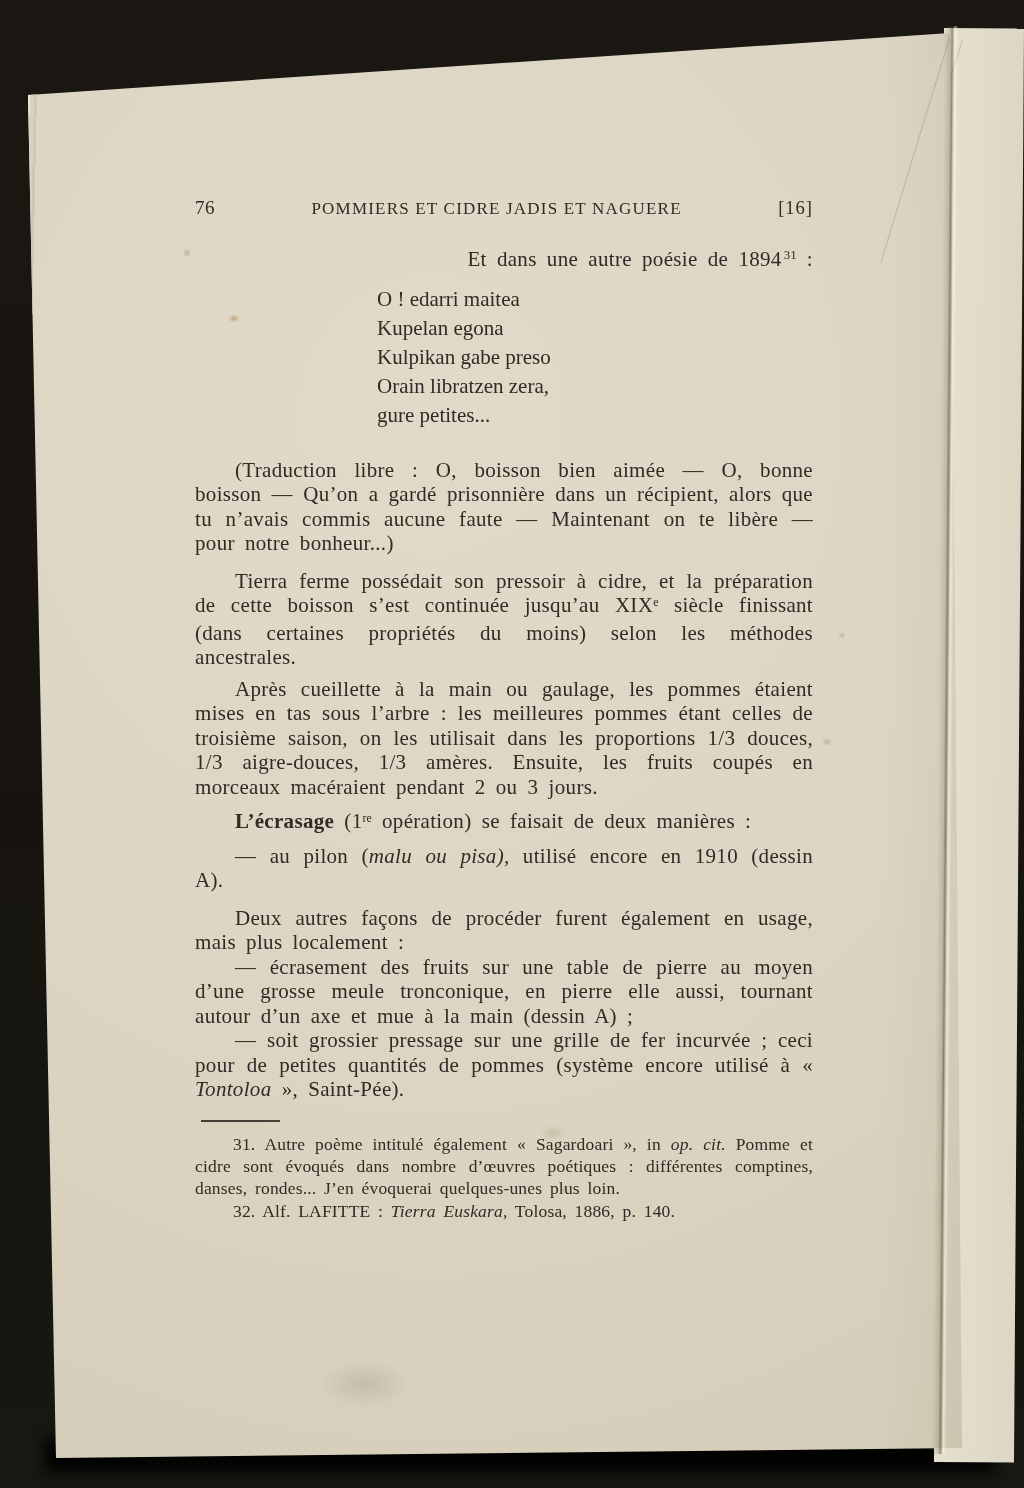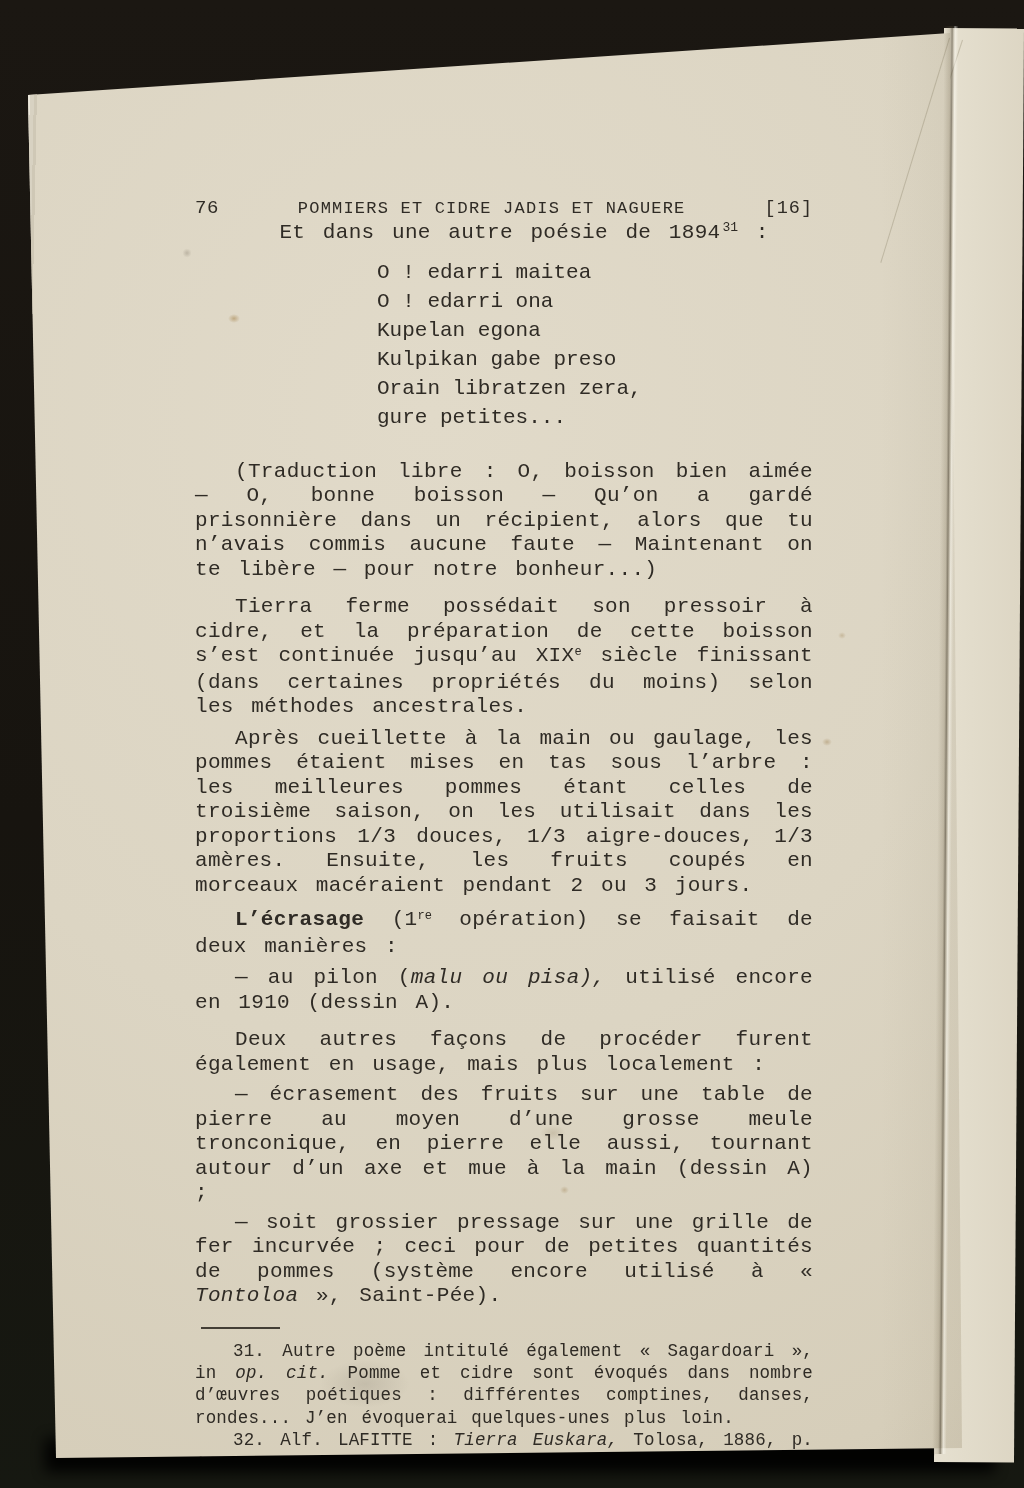--- a/index.html
+++ b/index.html
@@ -2,21 +2,21 @@
 <html lang="fr"><head>
 <meta charset="utf-8">
 <style>
   html, body {
     margin: 0; padding: 0;
     width: 1024px; height: 1488px;
     overflow: hidden;
     background: linear-gradient(180deg, #1b1712 0%, #17140f 55%, #161811 100%);
     font-family: "Liberation Serif", "DejaVu Serif", serif;
   }
-  .stage { position: absolute; inset: 0; width: 1024px; height: 1482px; font-family: Liberation Mono, monospace; }
+  .stage { position: absolute; inset: 0; width: 1024px; height: 1482px; }
 
   
   .sheet-shadow {
     position: absolute; left: 45px; top: 1438px; width: 950px; height: 34px;
     background: #000; filter: blur(7px); opacity: .9;
   }
 
   
   .next-page {
     position: absolute; left: 944px; top: 28px; width: 80px; height: 1434px;
@@ -84,31 +84,31 @@
     line-height: 24px;
   }
   .pageheader .pnum { font-size: 19px; letter-spacing: .5px; }
   .pageheader .rtitle { font-size: 17px; letter-spacing: 1.2px; }
   .pageheader .inum { font-size: 18.5px; letter-spacing: 1px; }
 
   .para {
     margin: 0; text-indent: 40px; text-align: justify;
     word-spacing: .22em; letter-spacing: .015em;
   }
-  .b-intro { text-align: center; }
+  .b-intro { margin-top: 26px; text-align: right; }
   .poem { margin: 10px 0 0 182px; line-height: 29px; }
   .b-translation { margin-top: 28px; }
   .b-chaque { margin-top: 13px; }
   .b-apres { margin-top: 7px; }
   .b-ecrasage { margin-top: 10px; }
   .b-pieds { margin-top: 8px; }
   .b-pilon { margin-top: 7px; }
   .b-deux { margin-top: 13px; }
-  .b-meule { margin-top: 6px; }
-  .b-grille { margin-top: 5px; }
+  .b-meule { }
+  .b-grille { }
 
   .sup { font-size: 13px; position: relative; top: -7px; margin-left: 2px; letter-spacing: 0; }
   .sup-sm { font-size: 12px; position: relative; top: -6px; letter-spacing: 0; }
   b { font-weight: bold; }
   i { font-style: italic; }
 
   .fn-rule {
     margin: 18px 0 0 6px; width: 79px; height: 0;
     border-top: 2px solid #433e35;
   }
@@ -147,21 +147,20 @@
       <div class="pageheader">
         <span class="pnum">76</span>
         <span class="rtitle">POMMIERS ET CIDRE JADIS ET NAGUERE</span>
         <span class="inum">[16]</span>
       </div>
 
       <p class="para b-intro"><span>Et dans une autre poésie de 1894</span><span class="sup">31</span><span> :</span></p>
 
       <div class="poem">
         <div>O ! edarri maitea</div>
-        <div>O ! edarri ona</div>
         <div>Kupelan egona</div>
         <div>Kulpikan gabe preso</div>
         <div>Orain libratzen zera,</div>
         <div>gure petites...</div>
       </div>
 
       <p class="para b-translation">(Traduction libre : O, boisson bien aimée — O, bonne boisson — Qu’on a gardé prisonnière dans un récipient, alors que tu n’avais commis aucune faute — Maintenant on te libère — pour notre bonheur...)</p>
 
       <p class="para b-chaque"><span>Tierra ferme possédait son pressoir à cidre, et la préparation de cette boisson s’est continuée jusqu’au XIX</span><span class="sup-sm">e</span><span> siècle finissant (dans certaines propriétés du moins) selon les méthodes ancestrales.</span></p>
 

